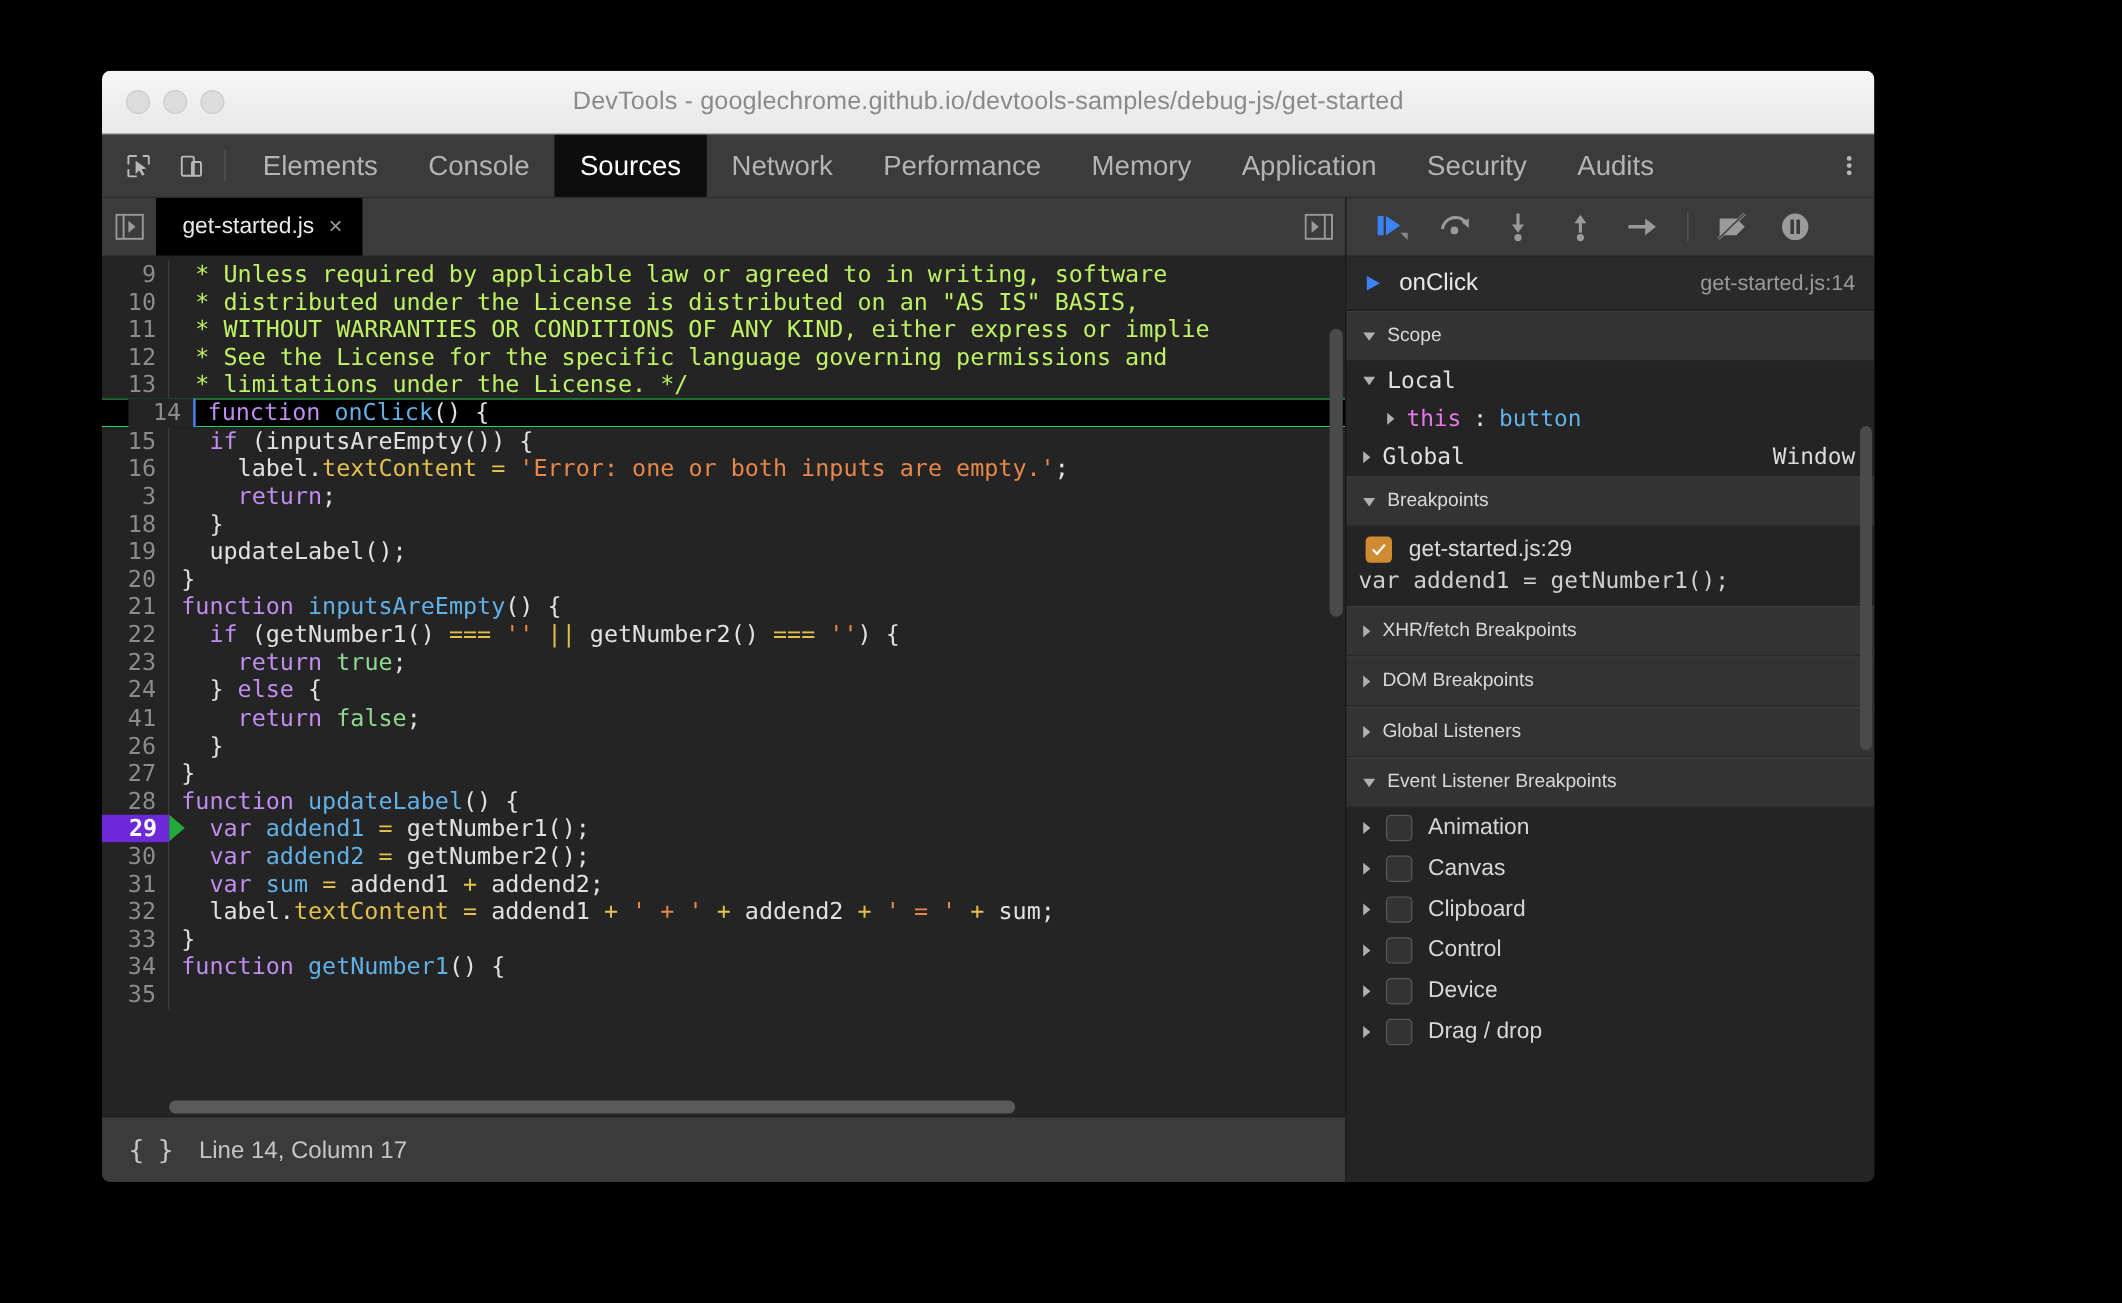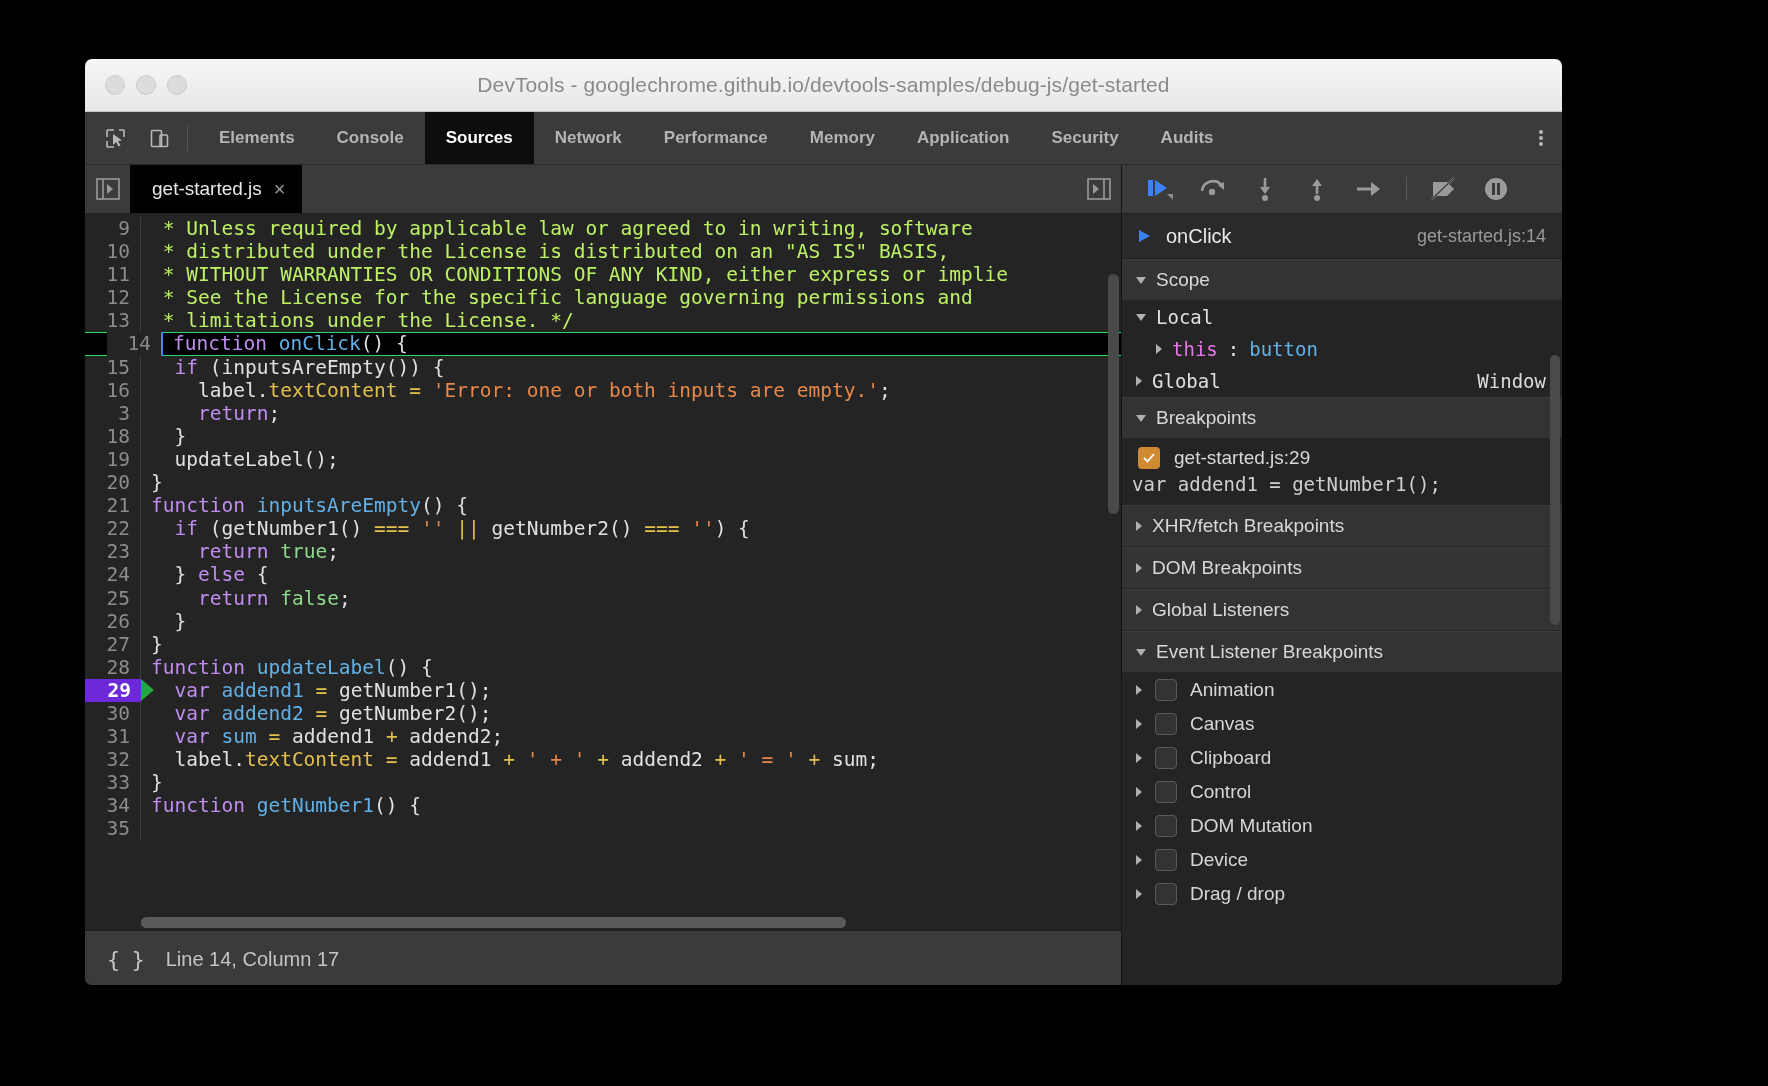--- a/index.html
+++ b/index.html
@@ -81,25 +81,24 @@
   }
   #tabs {
     display: flex;
     align-items: stretch;
     flex: 1;
   }
   .tab {
     display: flex;
     align-items: center;
     padding: 0 21px;
-    font-size: 17px;
+    font-size: 23px;
     color: #b4b4b4;
     cursor: pointer;
     white-space: nowrap;
-    font-weight: bold;
   }
   .tab.active {
     background: #0d0d0d;
     color: #ffffff;
   }
   #more-dots {
     width: 42px;
     display: flex;
     align-items: center;
     justify-content: center;
@@ -293,21 +292,21 @@
   #cs-loc { margin-left:auto; color:#9a9a9a; font-size: 18px; }
 
   .sec-header {
     height: 40px;
     background: #333333;
     display: flex;
     align-items: center;
     gap: 10px;
     padding-left: 14px;
     color: #d8d8d8;
-    font-size: 19px;
+    font-size: 16px;
     border-bottom: 1px solid #262626;
     border-top: 1px solid #3d3d3d;
     cursor: pointer;
   }
   .tri {
     width: 0; height: 0;
     border-left: 6px solid #b0b0b0;
     border-top: 5px solid transparent;
     border-bottom: 5px solid transparent;
   }
@@ -460,21 +459,21 @@
             <div class="cl"><div class="gutter">15</div><div class="ctext"><span class="c-pl">  </span><span class="c-kw">if</span><span class="c-punc"> (</span><span class="c-pl">inputsAreEmpty</span><span class="c-punc">()) {</span></div></div>
             <div class="cl"><div class="gutter">16</div><div class="ctext"><span class="c-pl">    label.</span><span class="c-prop">textContent</span><span class="c-pl"> </span><span class="c-op">=</span><span class="c-pl"> </span><span class="c-str">'Error: one or both inputs are empty.'</span><span class="c-punc">;</span></div></div>
             <div class="cl"><div class="gutter">3</div><div class="ctext"><span class="c-pl">    </span><span class="c-kw">return</span><span class="c-punc">;</span></div></div>
             <div class="cl"><div class="gutter">18</div><div class="ctext"><span class="c-punc">  }</span></div></div>
             <div class="cl"><div class="gutter">19</div><div class="ctext"><span class="c-pl">  updateLabel();</span></div></div>
             <div class="cl"><div class="gutter">20</div><div class="ctext"><span class="c-punc">}</span></div></div>
             <div class="cl"><div class="gutter">21</div><div class="ctext"><span class="c-kw">function </span><span class="c-fn">inputsAreEmpty</span><span class="c-punc">() {</span></div></div>
             <div class="cl"><div class="gutter">22</div><div class="ctext"><span class="c-pl">  </span><span class="c-kw">if</span><span class="c-pl"> (getNumber1() </span><span class="c-op">===</span><span class="c-pl"> </span><span class="c-str">''</span><span class="c-pl"> </span><span class="c-op">||</span><span class="c-pl"> getNumber2() </span><span class="c-op">===</span><span class="c-pl"> </span><span class="c-str">''</span><span class="c-punc">) {</span></div></div>
             <div class="cl"><div class="gutter">23</div><div class="ctext"><span class="c-pl">    </span><span class="c-kw">return</span><span class="c-pl"> </span><span class="c-bool">true</span><span class="c-punc">;</span></div></div>
             <div class="cl"><div class="gutter">24</div><div class="ctext"><span class="c-punc">  } </span><span class="c-kw">else</span><span class="c-punc"> {</span></div></div>
-            <div class="cl"><div class="gutter">25</div><div class="ctext"><span class="c-pl">    </span><span class="c-kw">return</span><span class="c-pl"> </span><span class="c-bool">false</span><span class="c-punc">;</span></div></div>
+            <div class="cl"><div class="gutter">41</div><div class="ctext"><span class="c-pl">    </span><span class="c-kw">return</span><span class="c-pl"> </span><span class="c-bool">false</span><span class="c-punc">;</span></div></div>
             <div class="cl"><div class="gutter">26</div><div class="ctext"><span class="c-punc">  }</span></div></div>
             <div class="cl"><div class="gutter">27</div><div class="ctext"><span class="c-punc">}</span></div></div>
             <div class="cl"><div class="gutter">28</div><div class="ctext"><span class="c-kw">function </span><span class="c-fn">updateLabel</span><span class="c-punc">() {</span></div></div>
             <div class="cl bp"><div class="gutter">29</div><div class="ctext"><span class="c-pl">  </span><span class="c-kw">var</span><span class="c-pl"> </span><span class="c-fn">addend1</span><span class="c-pl"> </span><span class="c-op">=</span><span class="c-pl"> getNumber1();</span></div></div>
             <div class="cl"><div class="gutter">30</div><div class="ctext"><span class="c-pl">  </span><span class="c-kw">var</span><span class="c-pl"> </span><span class="c-fn">addend2</span><span class="c-pl"> </span><span class="c-op">=</span><span class="c-pl"> getNumber2();</span></div></div>
             <div class="cl"><div class="gutter">31</div><div class="ctext"><span class="c-pl">  </span><span class="c-kw">var</span><span class="c-pl"> </span><span class="c-fn">sum</span><span class="c-pl"> </span><span class="c-op">=</span><span class="c-pl"> addend1 </span><span class="c-op">+</span><span class="c-pl"> addend2;</span></div></div>
             <div class="cl"><div class="gutter">32</div><div class="ctext"><span class="c-pl">  label.</span><span class="c-prop">textContent</span><span class="c-pl"> </span><span class="c-op">=</span><span class="c-pl"> addend1 </span><span class="c-op">+</span><span class="c-pl"> </span><span class="c-str">' + '</span><span class="c-pl"> </span><span class="c-op">+</span><span class="c-pl"> addend2 </span><span class="c-op">+</span><span class="c-pl"> </span><span class="c-str">' = '</span><span class="c-pl"> </span><span class="c-op">+</span><span class="c-pl"> sum;</span></div></div>
             <div class="cl"><div class="gutter">33</div><div class="ctext"><span class="c-punc">}</span></div></div>
             <div class="cl"><div class="gutter">34</div><div class="ctext"><span class="c-kw">function </span><span class="c-fn">getNumber1</span><span class="c-punc">() {</span></div></div>
             <div class="cl"><div class="gutter">35</div><div class="ctext"><span class="c-pl"></span></div></div>
@@ -621,25 +620,20 @@
               <span>Clipboard</span>
             </div>
             <div class="el-row">
               <span class="tri"></span>
               <span class="el-check"></span>
               <span>Control</span>
             </div>
             <div class="el-row">
               <span class="tri"></span>
               <span class="el-check"></span>
-              <span>DOM Mutation</span>
-            </div>
-            <div class="el-row">
-              <span class="tri"></span>
-              <span class="el-check"></span>
               <span>Device</span>
             </div>
             <div class="el-row">
               <span class="tri"></span>
               <span class="el-check"></span>
               <span>Drag / drop</span>
             </div>
           </div>
         <div id="right-scroll"></div>
       </div>

